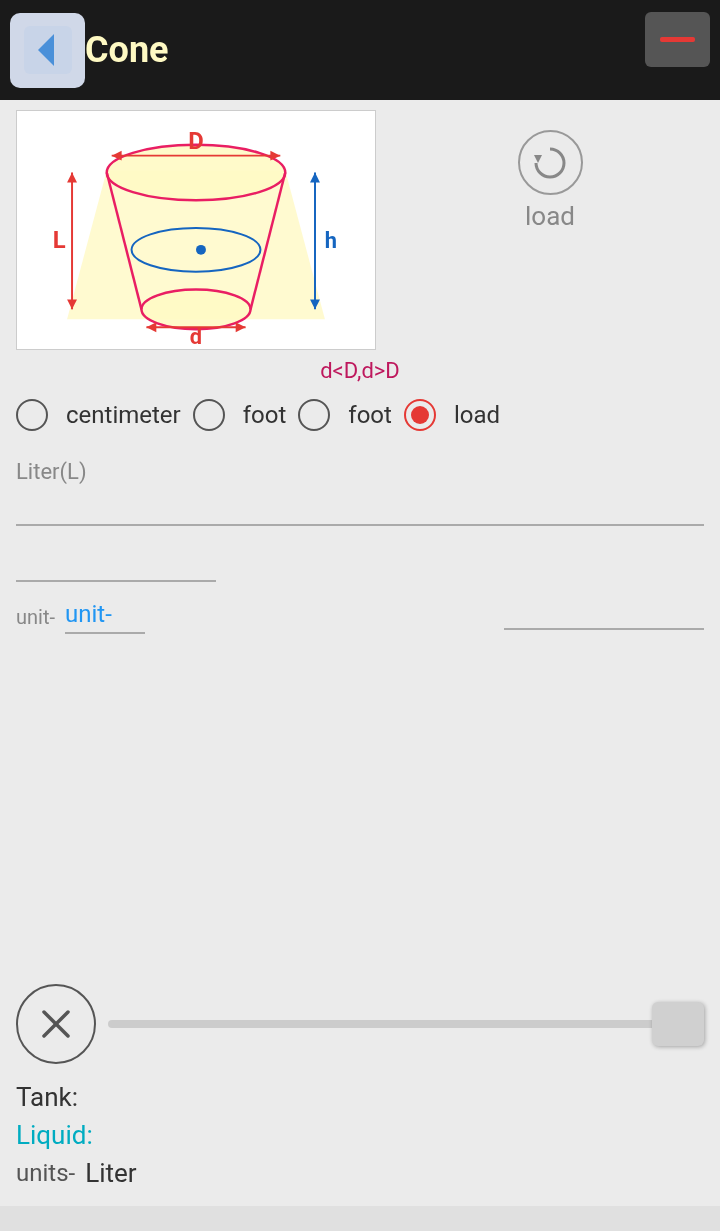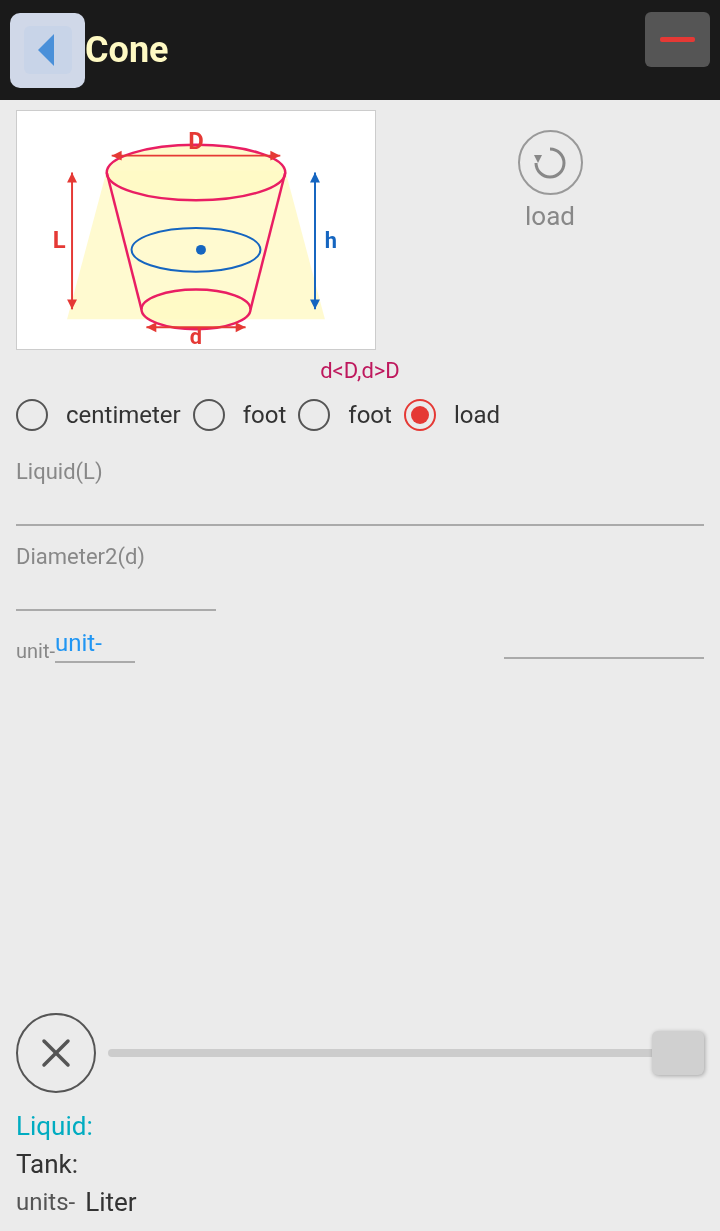--- a/index.html
+++ b/index.html
@@ -365,35 +365,34 @@
       <span class="radio-label">foot</span>
     </div>
     <div class="radio-item">
       <div class="radio-circle selected"></div>
       <span class="radio-label">load</span>
     </div>
   </div>
 
   <div class="inputs-row">
     <div class="input-group">
-      <label class="input-label">Liquid(L)</label>
+      <label class="input-label">Liter(L)</label>
       <input class="input-field" type="text" value="" style="">
     </div>
   </div>
 
   <div class="inputs-row2">
     <div class="input-group">
-      <label class="input-label">Diameter2(d)</label>
       <input class="input-field" type="text" value="" style="width: 200px;">
     </div>
   </div>
 
   <div style="position:relative; margin-bottom: 10px;">
 
-    <div style="display:flex; align-items:flex-end; margin-bottom:4px;">
+    <div style="display:flex; align-items:center; gap:10px; margin-bottom:4px;">
       <span style="font-size:20px; color:#888;">unit-</span>
       <span style="font-size:24px; color:#2196F3; border-bottom:2px solid #aaa; padding-bottom:4px; min-width:80px;">unit-</span>
     </div>
 
     <div style="position:absolute; right:0; top:0; width:200px; border-bottom:2px solid #aaa; height:30px;"></div>
   </div>
 
   <div style="height: 330px;"></div>
 
   <div class="controls-row">
@@ -405,25 +404,25 @@
     </div>
     <div class="slider-container">
       <div class="slider-track">
         <div class="slider-thumb"></div>
       </div>
     </div>
   </div>
 
   <div class="results-section">
     <div class="result-row">
+      <span class="result-key">Tank:</span>
+      <span class="result-val"></span>
+    </div>
+    <div class="result-row">
       <span class="result-key cyan">Liquid:</span>
-      <span class="result-val"></span>
-    </div>
-    <div class="result-row">
-      <span class="result-key">Tank:</span>
       <span class="result-val"></span>
     </div>
   </div>
 
   <div class="unit-row">
     <span class="unit-label">units-</span>
     <div class="unit-select">
       <span class="unit-text">Liter</span>
 
     </div>

